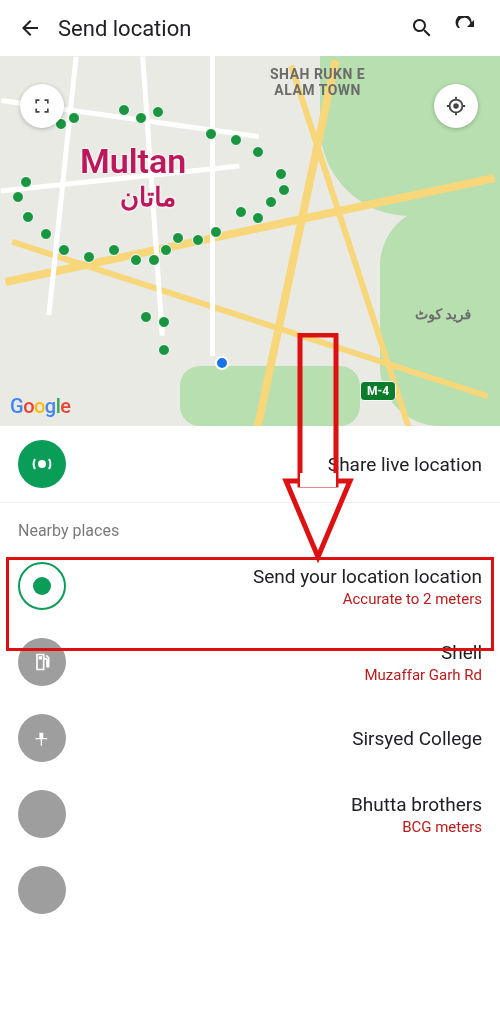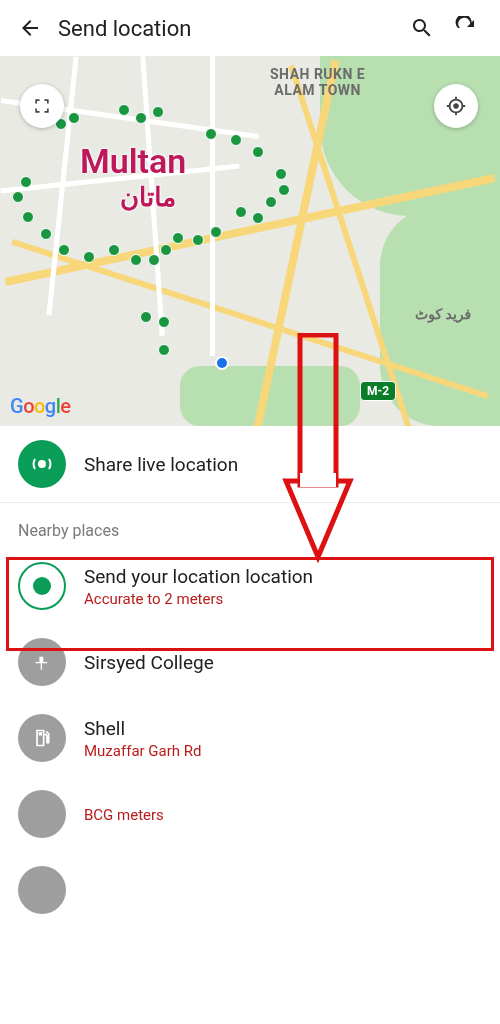--- a/index.html
+++ b/index.html
@@ -61,21 +61,21 @@
   .fullscreen-btn { top:28px; left:20px; }
   .mylocation-btn { top:28px; right:22px; }
   .list { background:#fff; }
   .item {
     display:flex; align-items:center; padding:14px 18px; gap:18px;
   }
   .item .badge {
     width:48px; height:48px; border-radius:50%; display:flex; align-items:center; justify-content:center;
     flex-shrink:0;
   }
-  .item .text { flex:1; }
+  .item .text { flex:1;text-align:right; }
   .item .text .title { font-size:19px; color:#202124; }
   .item .text .sub { font-size:15px; color:#b91c1c; margin-top:2px; }
   .badge-green { background:#0a9d58; }
   .badge-grey { background:#9e9e9e; }
   .badge-outline { background:#fff; border:2px solid #0a9d58; position:relative; }
   .badge-outline::after { content:''; position:absolute; width:18px; height:18px; border-radius:50%; background:#0a9d58; }
   .divider { height:1px; background:#eee; margin-left:0; }
   .section-title { padding:18px 18px 8px; font-size:16px; color:#7a7a7a; }
   .annot-box {
     position:absolute; border:3px solid #d11; top:557px; left:6px; width:488px; height:94px; pointer-events:none;
@@ -154,21 +154,21 @@
   <div class="dotloc" style="top:288px;left:158px"></div>
 
   <div class="current-dot"></div>
 
   <div class="city-label city-main">Multan</div>
   <div class="city-label city-arabic">ماتان</div>
   <div class="area-label area-top">
     <span>SHAH RUKN E</span><br><span>ALAM TOWN</span>
   </div>
   <div class="area-label area-side">فرید کوٹ</div>
-  <div class="hwy-shield">M-2</div>
+  <div class="hwy-shield">M-4</div>
 
   <div class="fullscreen-btn">
     <svg width="20" height="20" viewBox="0 0 24 24">
         <path d="M4 4h5v2H6v3H4V4zm11 0h5v5h-2V6h-3V4zM4 15h2v3h3v2H4v-5zm14 0h2v5h-5v-2h3v-3z" fill="#444"></path>
       </svg>
   </div>
   <div class="mylocation-btn">
     <svg width="22" height="22" viewBox="0 0 24 24">
         <circle cx="12" cy="12" r="3" fill="#444"></circle>
         <path d="M12 2v3M12 19v3M2 12h3M19 12h3" stroke="#444" stroke-width="2"></path>
@@ -202,45 +202,46 @@
   <div class="item">
     <div class="badge badge-outline"></div>
     <div class="text">
       <div class="title">Send your location location</div>
       <div class="sub">Accurate to 2 meters</div>
     </div>
   </div>
 
   <div class="item">
     <div class="badge badge-grey">
-      <svg width="22" height="22" viewBox="0 0 24 24">
-          <path d="M14 4l-1 1 4 4-4 4 3 3-1 1-4-4-5 5-1-1 5-5-4-4 1-1 3 3 4-4-1-1 1-1z" fill="#fff" transform="rotate(-45 12 12)"></path>
-        </svg>
-    </div>
-    <div class="text">
-      <div class="title">Sirsyed College</div>
-    </div>
-  </div>
-
-  <div class="item">
-    <div class="badge badge-grey">
       <svg width="20" height="20" viewBox="0 0 24 24">
           <path d="M6 3h8v18H6zM14 8h2a2 2 0 012 2v7a1 1 0 002 0V7l-3-3" fill="none" stroke="#fff" stroke-width="2"></path>
           <rect x="8" y="5" width="4" height="4" fill="#fff"></rect>
         </svg>
     </div>
     <div class="text">
       <div class="title">Shell</div>
       <div class="sub">Muzaffar Garh Rd</div>
     </div>
   </div>
 
   <div class="item">
+    <div class="badge badge-grey">
+      <svg width="22" height="22" viewBox="0 0 24 24">
+          <path d="M14 4l-1 1 4 4-4 4 3 3-1 1-4-4-5 5-1-1 5-5-4-4 1-1 3 3 4-4-1-1 1-1z" fill="#fff" transform="rotate(-45 12 12)"></path>
+        </svg>
+    </div>
+    <div class="text">
+      <div class="title">Sirsyed College</div>
+    </div>
+  </div>
+
+  <div class="item">
     <div class="badge badge-grey"></div>
     <div class="text">
+      <div class="title">Bhutta brothers</div>
       <div class="sub">BCG meters</div>
     </div>
   </div>
 
   <div class="item" style="padding-bottom:4px;">
     <div class="badge badge-grey"></div>
   </div>
 
 </div>
 

